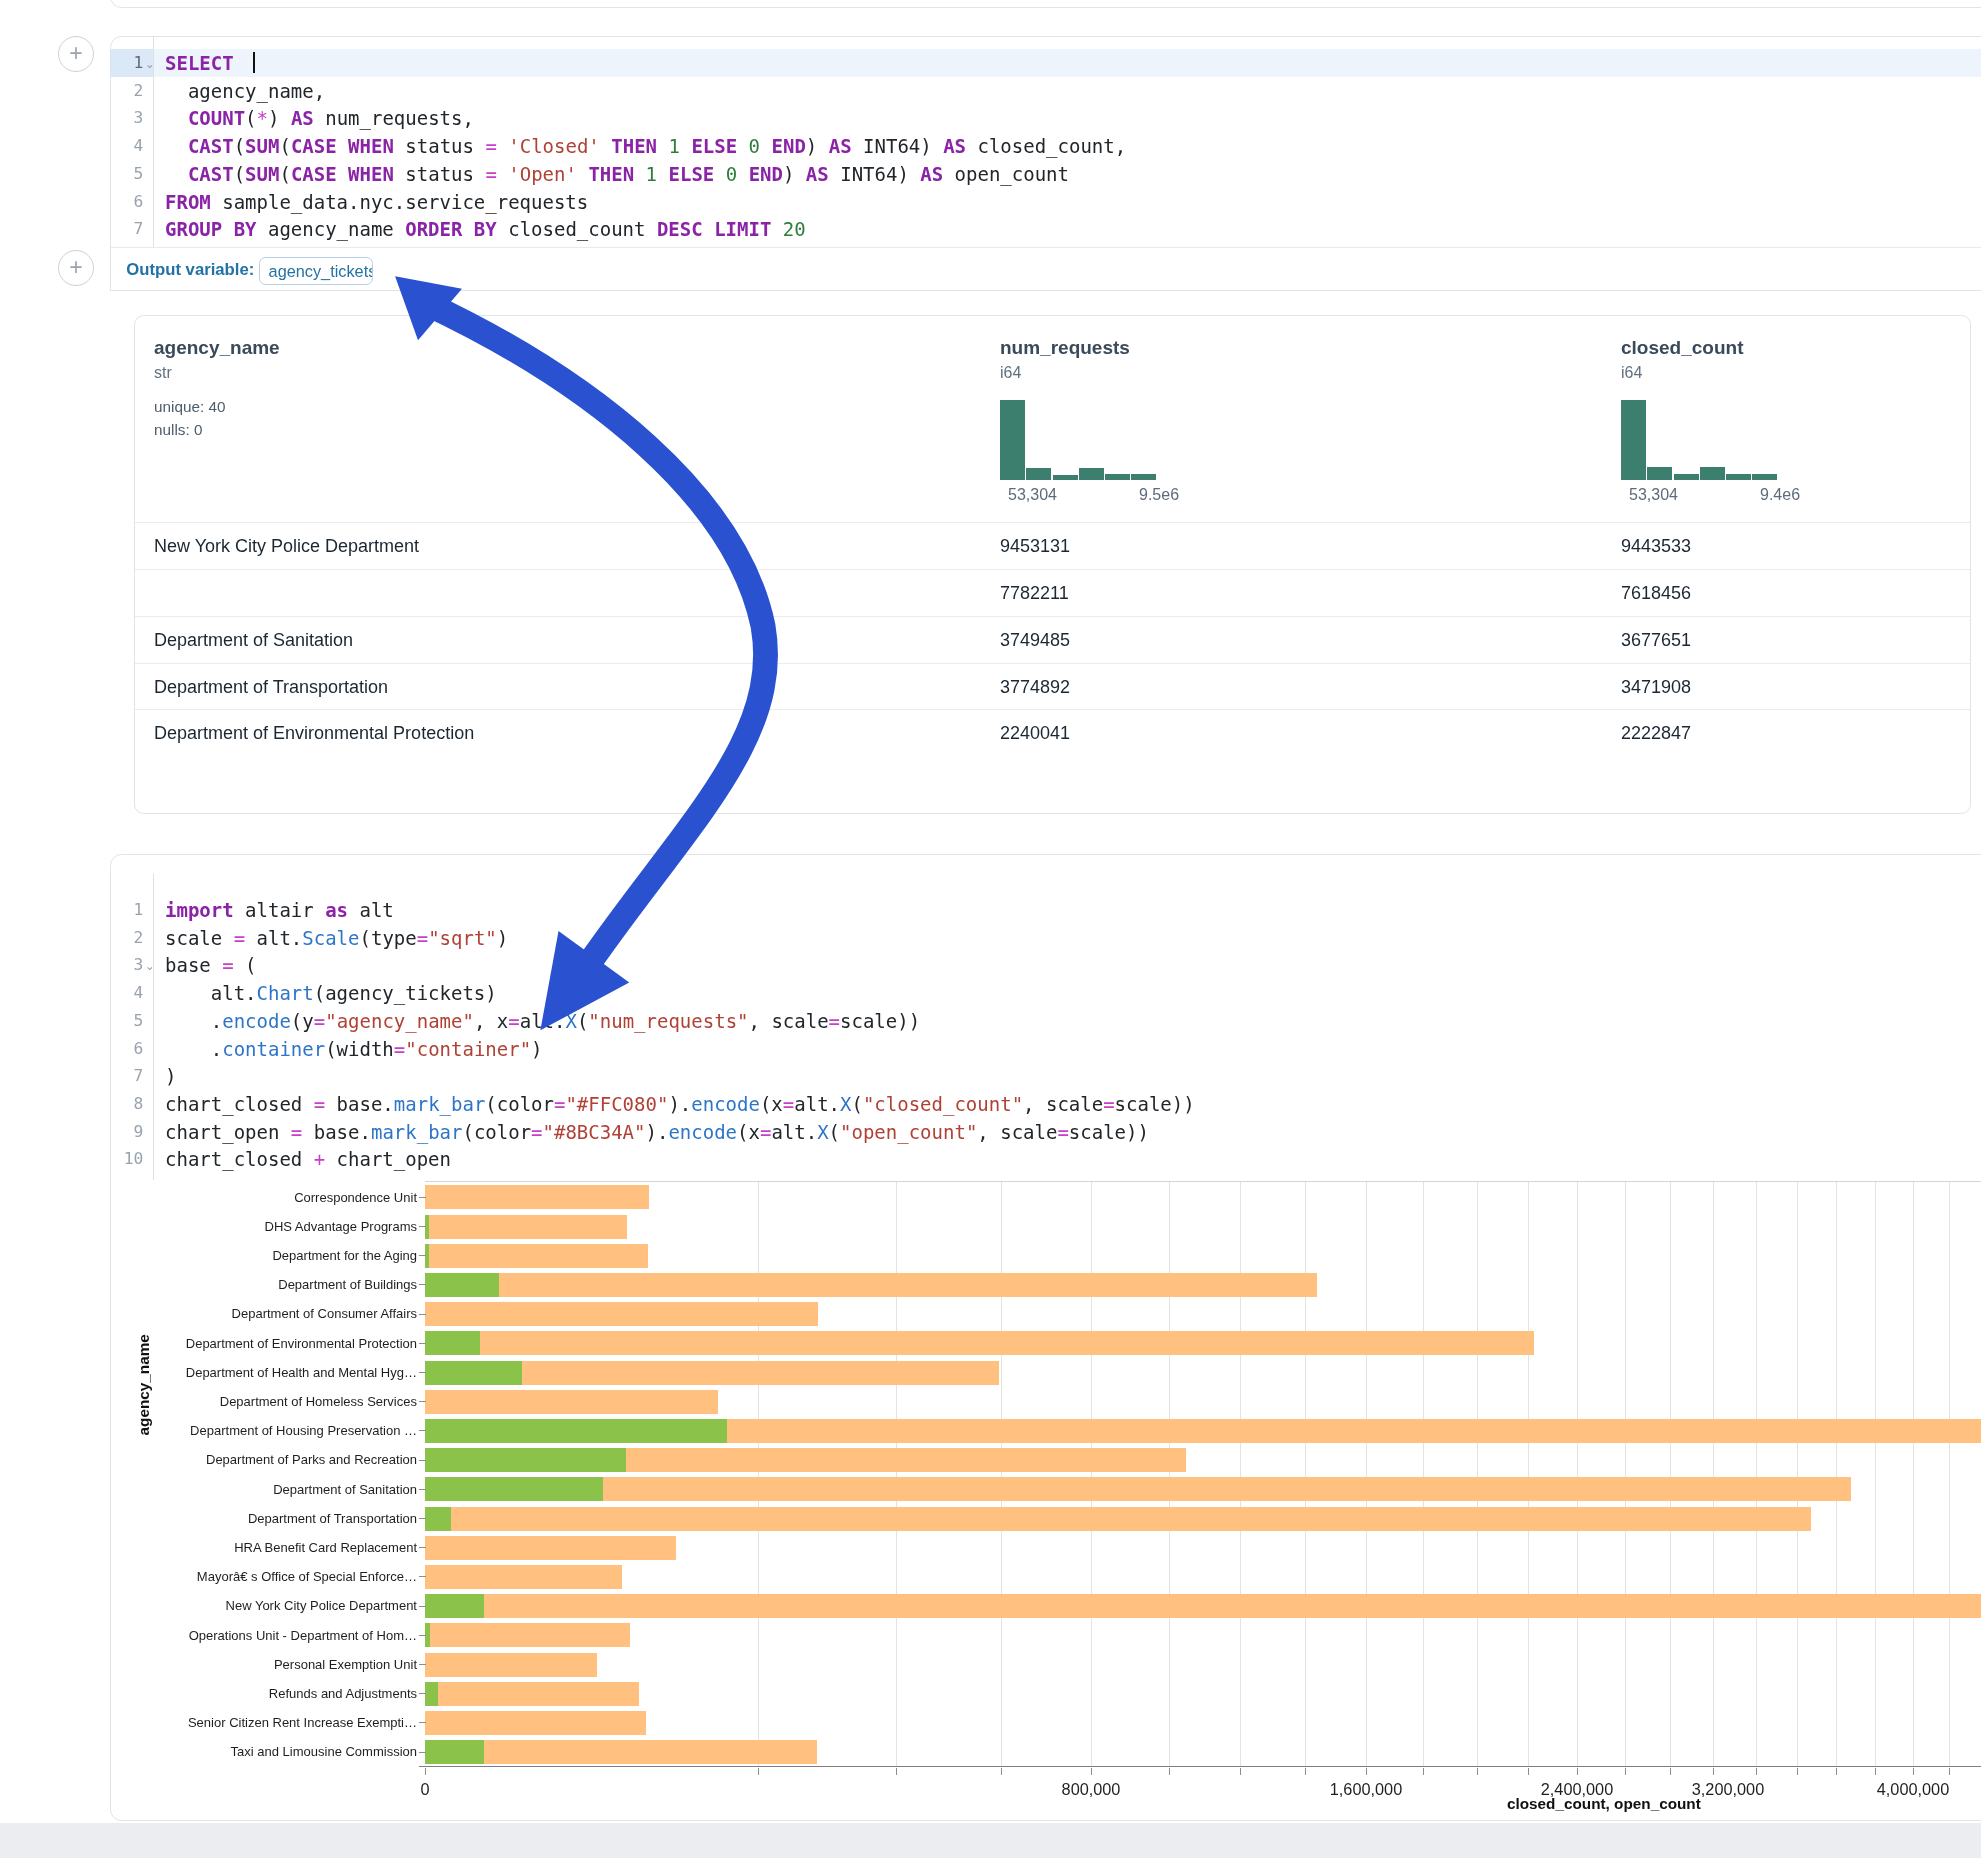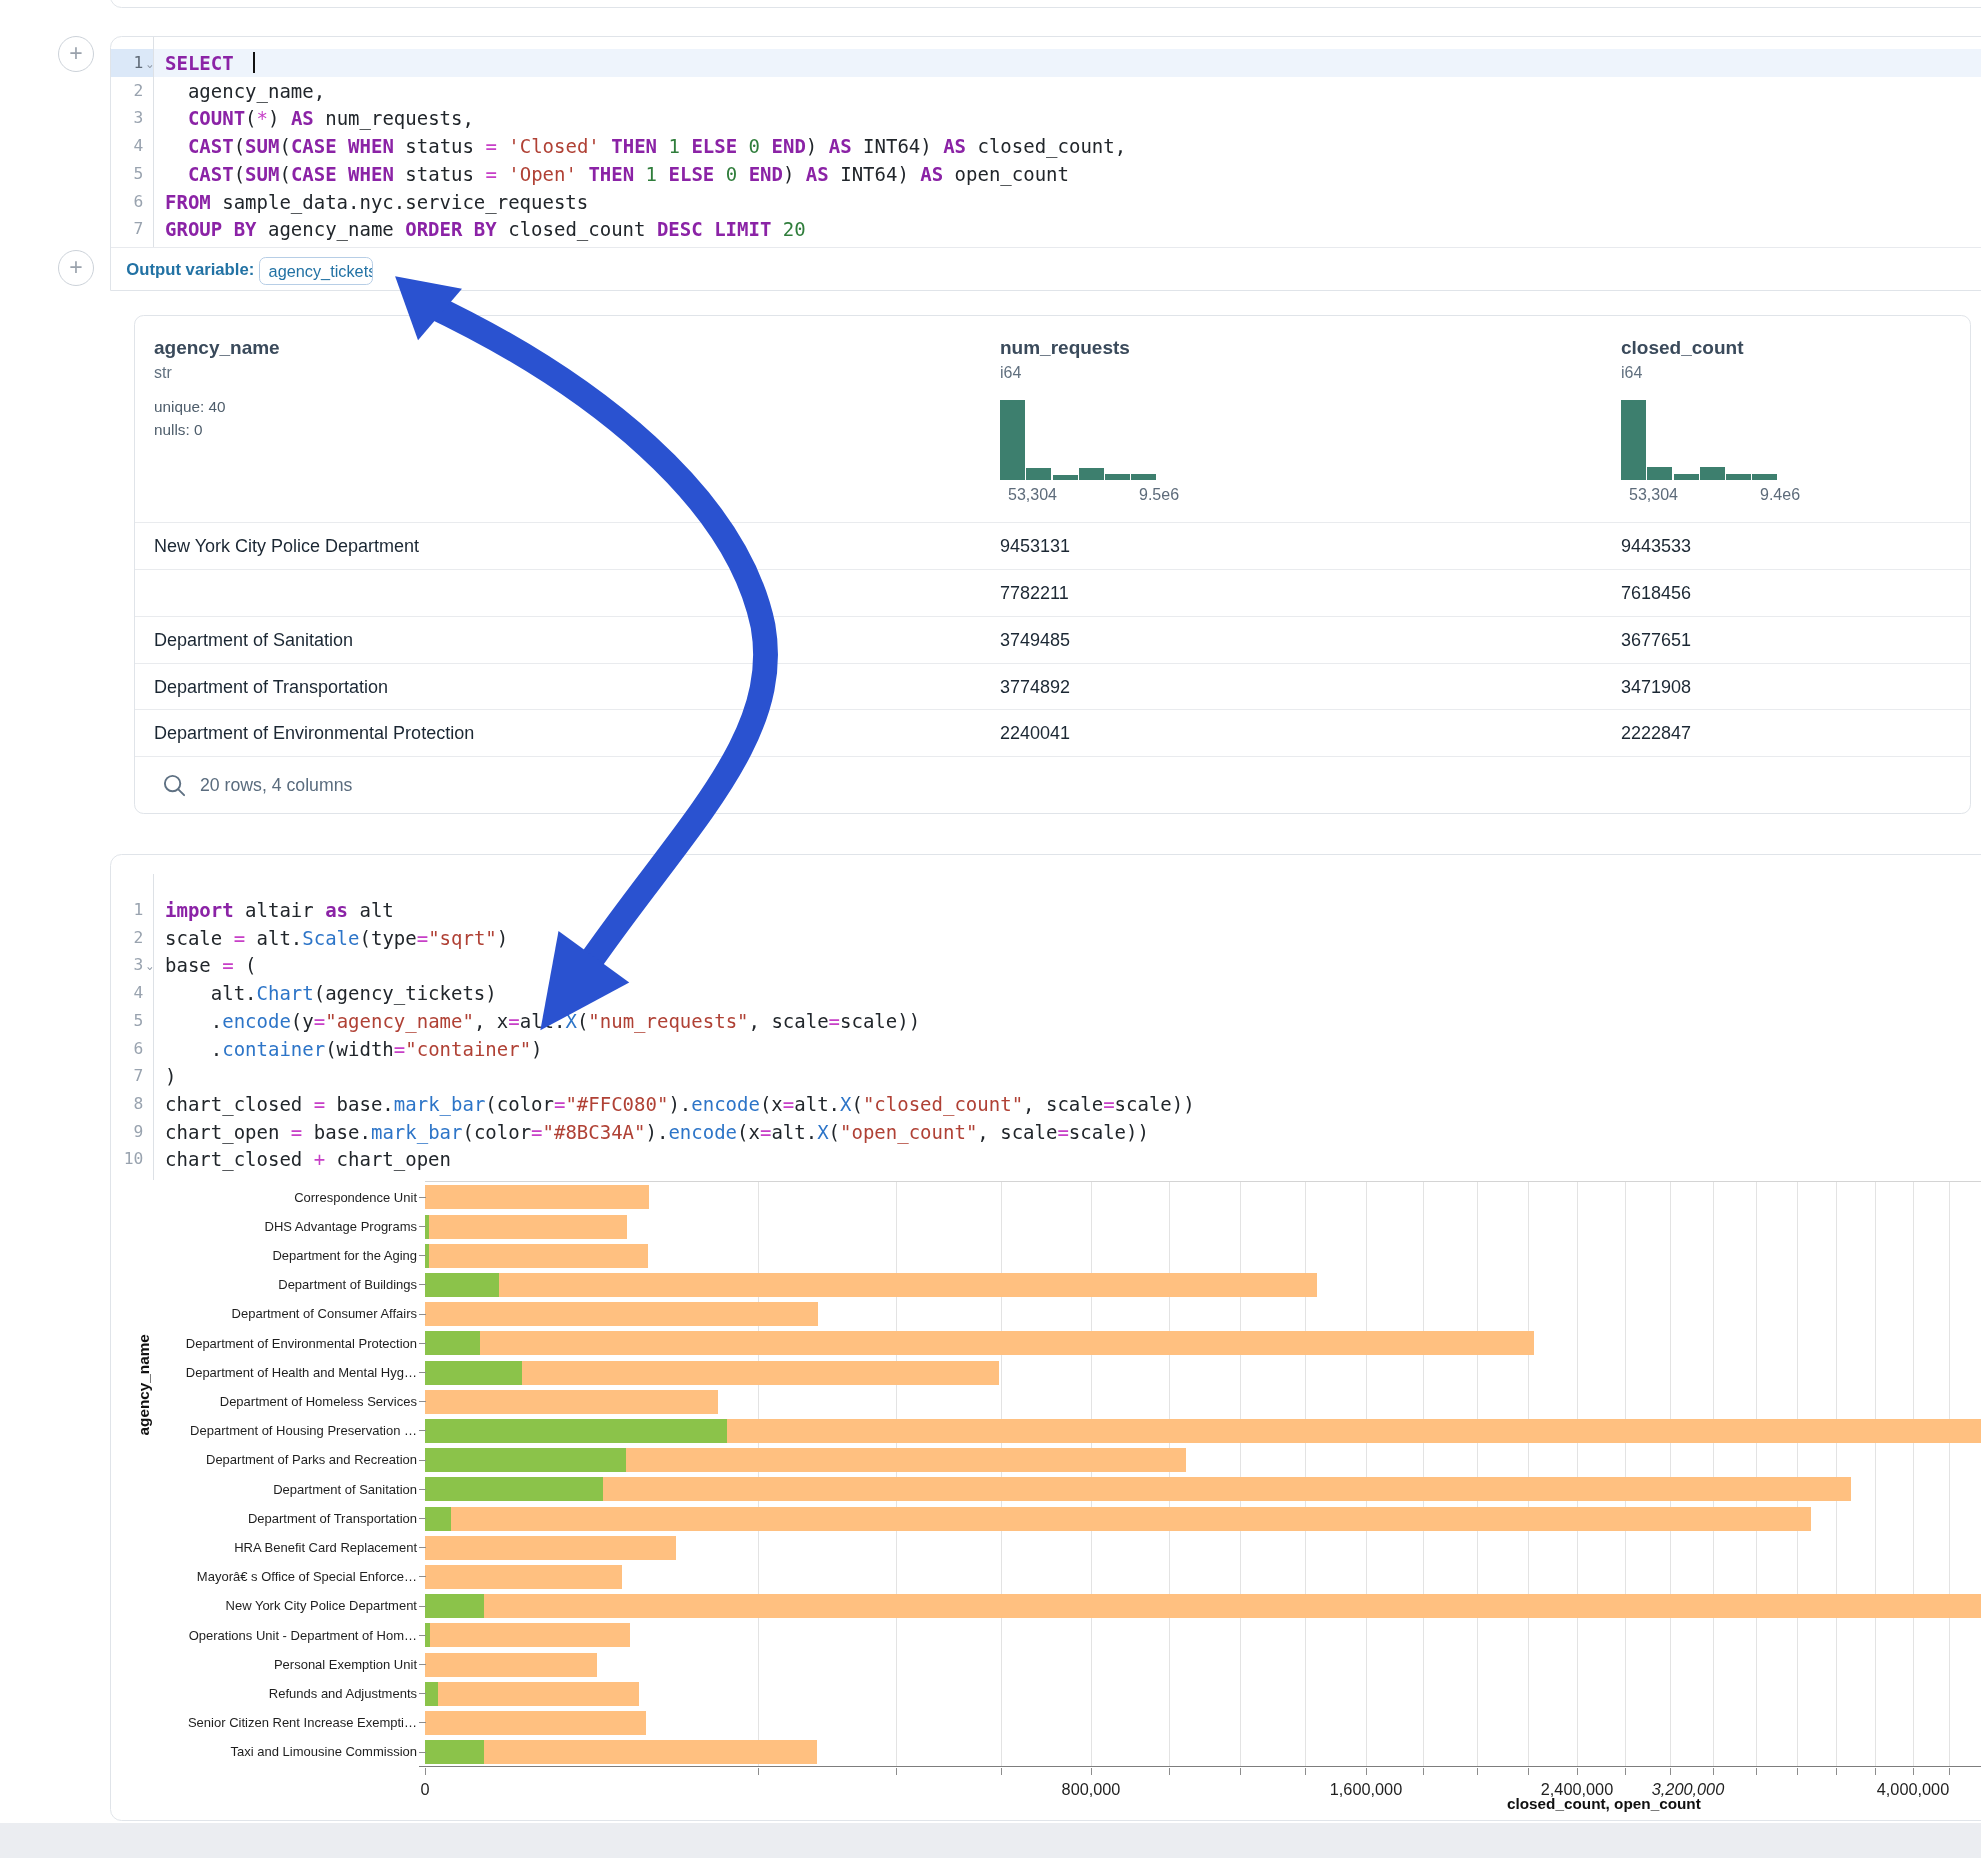--- a/index.html
+++ b/index.html
@@ -154,27 +154,20 @@
         <div class="tcell" style="left: 19px;">Department of Transportation</div>
         <div class="tcell" style="left: 865px;">3774892</div>
         <div class="tcell" style="left: 1486px;">3471908</div>
       </div>
       <div class="trow" style="top: 187px;">
         <div class="tcell" style="left: 19px;">Department of Environmental Protection</div>
         <div class="tcell" style="left: 865px;">2240041</div>
         <div class="tcell" style="left: 1486px;">2222847</div>
       </div>
     </div>
-  <div class="abs" style="left:0;top:440px;right:0;height:59px;border-top:1px solid #e9ebee;">
-    <svg width="25" height="25" style="position:absolute;left:27px;top:16.3px;" viewBox="0 0 26 26">
-      <circle cx="11" cy="11" r="8" fill="none" stroke="#5f7183" stroke-width="2"></circle>
-      <line x1="17" y1="17" x2="23" y2="23" stroke="#5f7183" stroke-width="2" stroke-linecap="round"></line>
-    </svg>
-    <span class="tfooter" style="left:65px;top:18px;position:absolute;">20 rows, 4 columns</span>
-  </div>
 </div>
 
 <div class="card" style="left:110px;top:854px;width:1912px;height:967px;border-radius:11.5px;">
   <div id="py-code" class="code-pane" style="top:41px;height:277px;">
       <div class="code-line" style="top: 0px;"><span class="gut">1</span><span class="src"><span class="tk-kw">import</span><span class="tk-pl"> altair </span><span class="tk-kw">as</span><span class="tk-pl"> alt</span></span></div>
       <div class="code-line" style="top: 28px;"><span class="gut">2</span><span class="src"><span class="tk-pl">scale </span><span class="tk-op">=</span><span class="tk-pl"> alt.</span><span class="tk-fn">Scale</span><span class="tk-pl">(type</span><span class="tk-op">=</span><span class="tk-str">"sqrt"</span><span class="tk-pl">)</span></span></div>
       <div class="code-line" style="top: 55px;"><span class="gut">3</span><span class="chev">⌄</span><span class="src"><span class="tk-pl">base </span><span class="tk-op">=</span><span class="tk-pl"> (</span></span></div>
       <div class="code-line" style="top: 83px;"><span class="gut">4</span><span class="src"><span class="tk-pl">    alt.</span><span class="tk-fn">Chart</span><span class="tk-pl">(agency_tickets)</span></span></div>
       <div class="code-line" style="top: 111px;"><span class="gut">5</span><span class="src"><span class="tk-pl">    .</span><span class="tk-fn">encode</span><span class="tk-pl">(y</span><span class="tk-op">=</span><span class="tk-str">"agency_name"</span><span class="tk-pl">, x</span><span class="tk-op">=</span><span class="tk-pl">alt.</span><span class="tk-fn">X</span><span class="tk-pl">(</span><span class="tk-str">"num_requests"</span><span class="tk-pl">, scale</span><span class="tk-op">=</span><span class="tk-pl">scale))</span></span></div>
       <div class="code-line" style="top: 139px;"><span class="gut">6</span><span class="src"><span class="tk-pl">    .</span><span class="tk-fn">container</span><span class="tk-pl">(width</span><span class="tk-op">=</span><span class="tk-str">"container"</span><span class="tk-pl">)</span></span></div>
@@ -302,21 +295,21 @@
     <div class="xtick" style="left: 1756px; top: 1768px;"></div>
     <div class="xtick" style="left: 1797px; top: 1768px;"></div>
     <div class="xtick" style="left: 1836px; top: 1768px;"></div>
     <div class="xtick" style="left: 1875px; top: 1768px;"></div>
     <div class="xtick" style="left: 1913px; top: 1768px;"></div>
     <div class="xtick" style="left: 1949px; top: 1768px;"></div>
     <div class="xlab" style="left: 425px; top: 1780px;">0</div>
     <div class="xlab" style="left: 1091px; top: 1780px;">800,000</div>
     <div class="xlab" style="left: 1366px; top: 1780px;">1,600,000</div>
     <div class="xlab" style="left: 1577px; top: 1780px;">2,400,000</div>
-    <div class="xlab" style="left: 1688px; top: 1780px; font-style: italic;">3,200,000</div>
+    <div class="xlab" style="left: 1728px; top: 1780px;">3,200,000</div>
     <div class="xlab" style="left: 1913px; top: 1780px;">4,000,000</div>
     <div class="axis-title" style="left: 1507px; top: 1795px;">closed_count, open_count</div>
     <div class="axis-title" style="left: 144px; top: 1477px; transform: rotate(-90deg) translateX(50%); transform-origin: left center;">agency_name</div>
   </div>
 
 <div class="abs" style="left:0;top:1823px;width:1982px;height:35px;background:#ebedf1;"></div>
 
 <svg style="position:absolute;left:0;top:0;pointer-events:none;" width="1982" height="1858" viewBox="0 0 2073 1944">
   <path d="M 447 318 C 620 400, 770 520, 798 655 C 818 770, 720 860, 621 1001" fill="none" stroke="#2a52d0" stroke-width="26" stroke-linecap="round"></path>
   <polygon points="413,289 483,302 437,356" fill="#2a52d0"></polygon>

